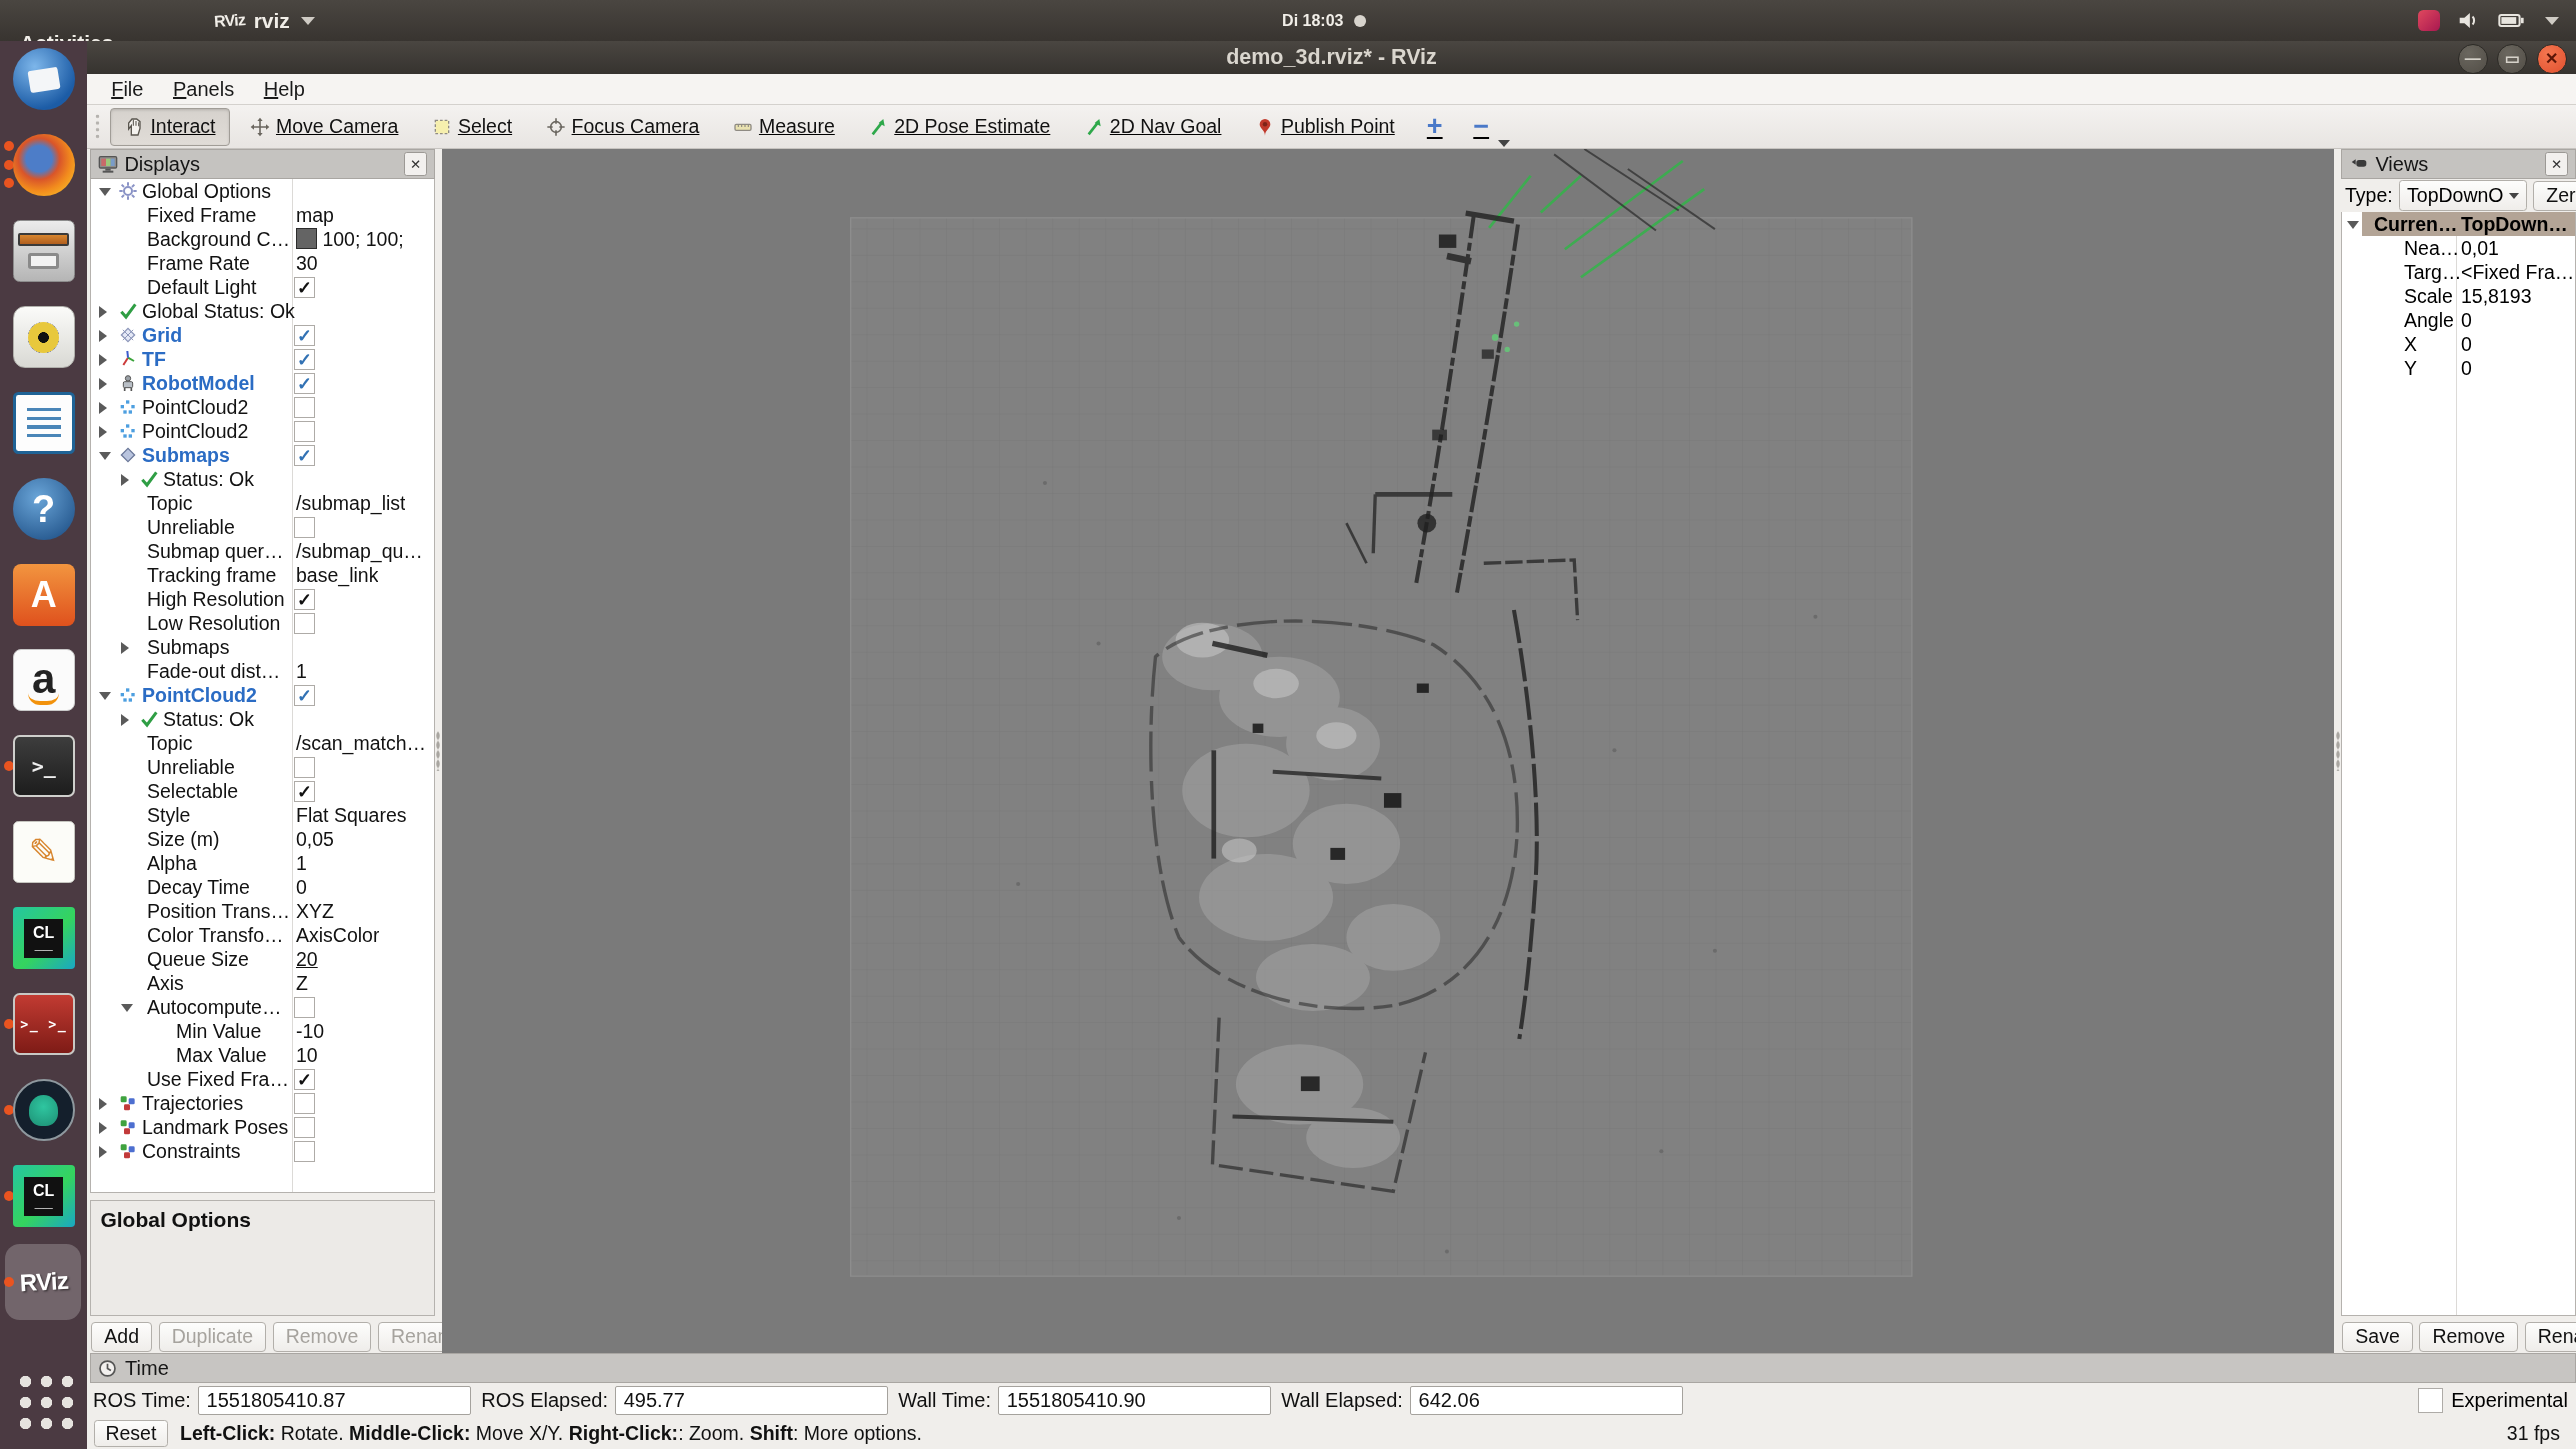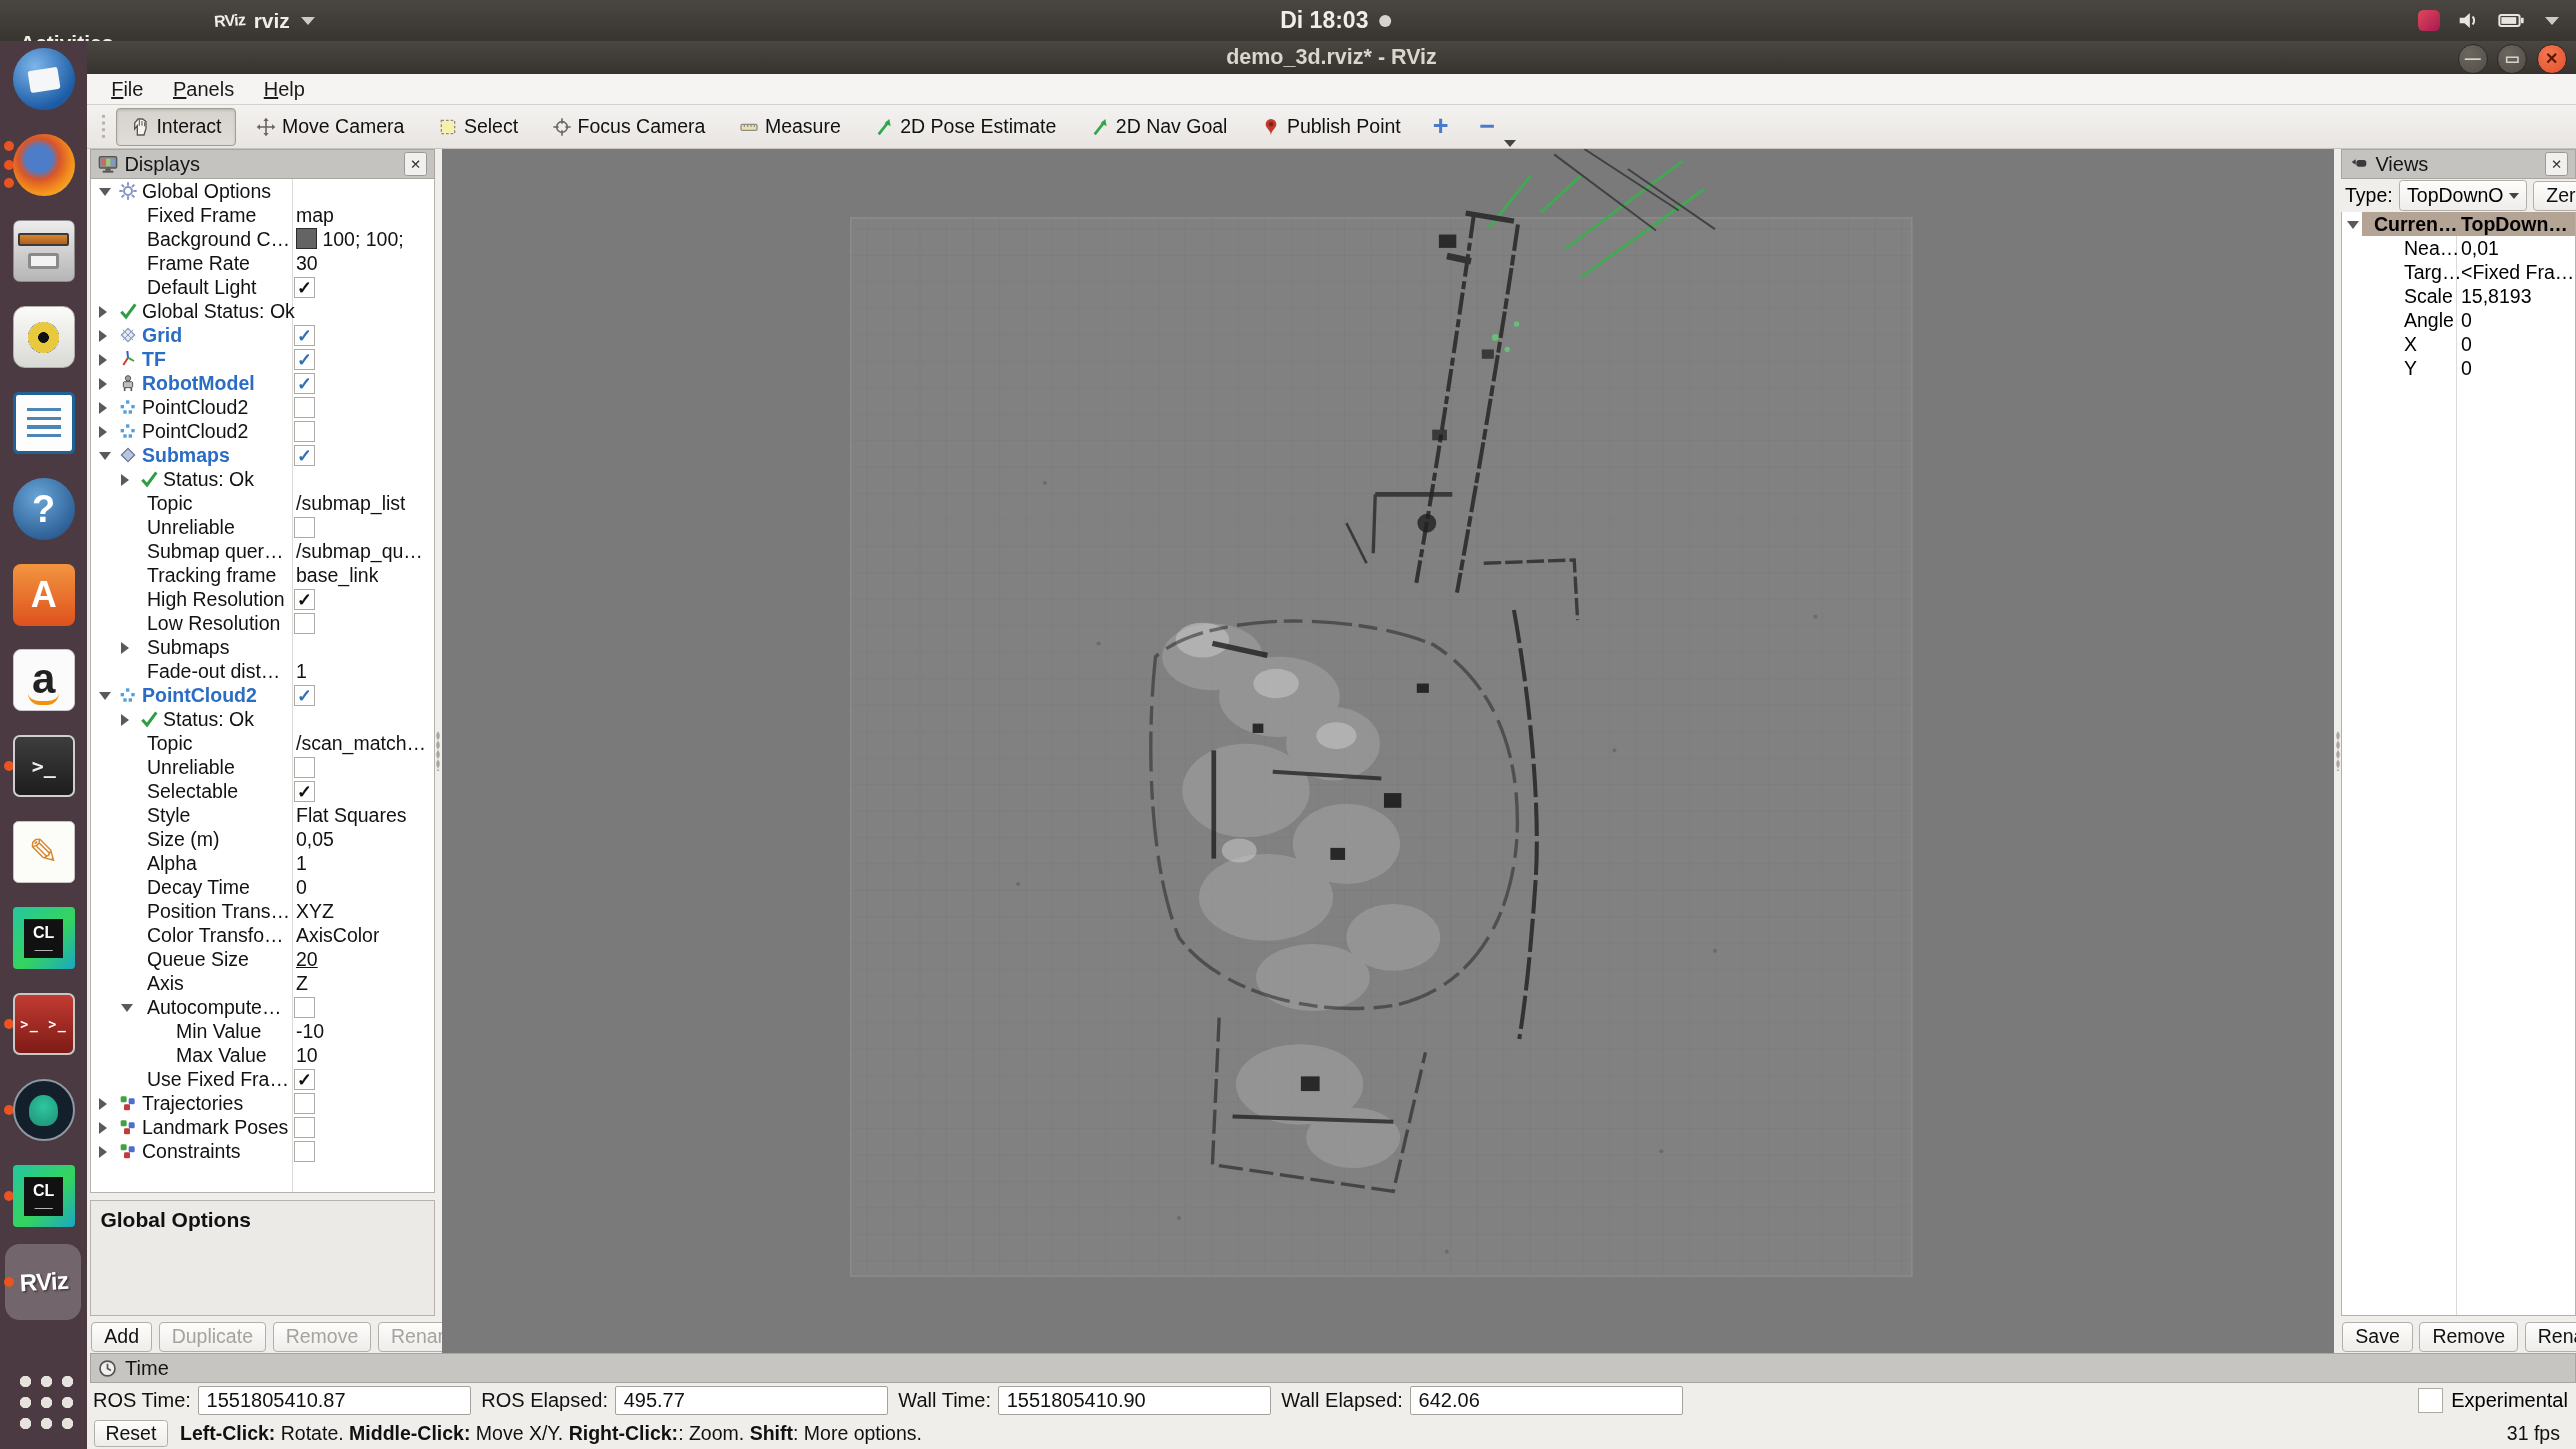--- a/index.html
+++ b/index.html
@@ -6,21 +6,21 @@
   body{width:2576px;height:1449px;position:relative;overflow:hidden;
        font-family:"Liberation Sans",sans-serif;background:#2e2b28;
        -webkit-font-smoothing:antialiased;}
   
   #topbar{position:absolute;left:0;top:0;width:2576px;height:41px;
     background:linear-gradient(#4a4641,#383430);color:#f1eee8;display:flex;align-items:center;}
   .tb-activities{font-size:21px;font-weight:bold;margin-left:20px;margin-top:44px;}
   .tb-app{display:flex;align-items:center;gap:8px;margin-left:101px;font-size:21px;font-weight:bold;}
   .tb-rviz-mini{font-size:16px;font-weight:bold;transform:rotate(-4deg);letter-spacing:-0.7px;}
   .tb-caret{width:0;height:0;border-left:7.4px solid transparent;border-right:7.4px solid transparent;border-top:8.7px solid #cfcbc4;margin-left:2.7px;}
-  .tb-clock{position:absolute;left:50%;transform:translateX(-7%);display:flex;align-items:center;gap:11px;font-size:23px;font-weight:bold;}
+  .tb-clock{position:absolute;left:50%;transform:translateX(-7%);display:flex;align-items:center;gap:11px;font-size:16px;font-weight:bold;}
   .tb-dot{width:12px;height:12px;border-radius:50%;background:#d8d4cd;}
   .tb-right{position:absolute;right:17.4px;display:flex;align-items:center;gap:17.4px;}
   .tb-badge{width:21.5px;height:21.5px;border-radius:5.4px;background:linear-gradient(135deg,#e0485e,#a81850);}
   .tb-svg{display:block;}
   
   #dock{position:absolute;left:0;top:41px;width:87px;height:1408px;background:#4b3a42;}
   .dkitem{position:absolute;left:12.7px;width:62px;height:62px;}
   .dkdot{position:absolute;left:-8.7px;width:10px;height:10px;border-radius:50%;background:#e95420;}
   .dk-active-tile{position:absolute;left:-7.4px;top:-7.4px;width:76px;height:76px;border-radius:14.8px;background:rgba(255,255,255,.22);}
   .dkicon{position:absolute;inset:0;display:flex;align-items:center;justify-content:center;}
@@ -54,21 +54,21 @@
   #window{position:absolute;left:87px;top:41px;width:2489px;height:1408px;background:#f0eeeb;display:flex;flex-direction:column;}
   #titlebar{height:33px;background:linear-gradient(#4a4641,#36332f);position:relative;display:flex;align-items:center;justify-content:center;flex:0 0 auto;}
   .win-title{color:#dad6ce;font-size:21.5px;font-weight:bold;}
   .winbtns{position:absolute;right:9.4px;top:2.7px;display:flex;gap:9.4px;}
   .wbtn{width:28px;height:28px;border-radius:50%;background:radial-gradient(circle at 35% 30%,#6b675f,#514d46);border:0.7px solid #2c2a26;
         display:flex;align-items:center;justify-content:center;color:#d6d2ca;font-size:16px;font-weight:bold;}
   .wbtn.close{background:radial-gradient(circle at 35% 30%,#f4764f,#e1502f);color:#5b1507;}
   #menubar{height:30px;background:#f6f4f2;border-bottom:0.7px solid #d4d1cd;display:flex;align-items:center;padding-left:9.4px;flex:0 0 auto;}
   .menuitem{font-size:20px;color:#1a1a1a;padding:0 14.8px;}
   .menuitem::first-letter{text-decoration:underline;}
-  #toolbar{height:43px;background:linear-gradient(#f4f2f0,#e8e5e2);border-bottom:0.7px solid #c7c4c0;display:flex;align-items:center;padding-left:13px;gap:6.7px;flex:0 0 auto;}
+  #toolbar{height:43px;background:linear-gradient(#f4f2f0,#e8e5e2);border-bottom:0.7px solid #c7c4c0;display:flex;align-items:center;padding-left:7px;gap:6.7px;flex:0 0 auto;text-decoration:underline;}
   .tbar-handle{width:6.7px;height:27px;margin-right:2.7px;background:radial-gradient(#b5b2ae 1.3px,transparent 2px);background-size:6.7px 6.7px;}
   .toolbtn{display:flex;align-items:center;gap:6px;height:36px;padding:0 13.4px;border-radius:4px;font-size:19.5px;color:#111;}
   .toolbtn.active{background:linear-gradient(#d6d2cd,#e0dcd7);border:0.7px solid #a19d97;box-shadow:inset 0 1.3px 2.7px rgba(0,0,0,.15);}
   .toolsmall{font-size:27px;color:#4a79c8;font-weight:bold;padding:0 12px;position:relative;}
   .tool-ddcaret{position:absolute;right:-9.4px;bottom:-5.4px;width:0;height:0;border-left:6px solid transparent;border-right:6px solid transparent;border-top:7.4px solid #444;}
   
   #main{flex:1 1 auto;display:flex;min-height:0;}
   .vsplit{width:6.7px;position:relative;}
   .vsplit::after{content:"";position:absolute;left:1.3px;top:50%;width:4px;height:40px;transform:translateY(-50%);
      background:radial-gradient(#a9a6a1 1.3px,transparent 2px);background-size:4px 9.4px;}

